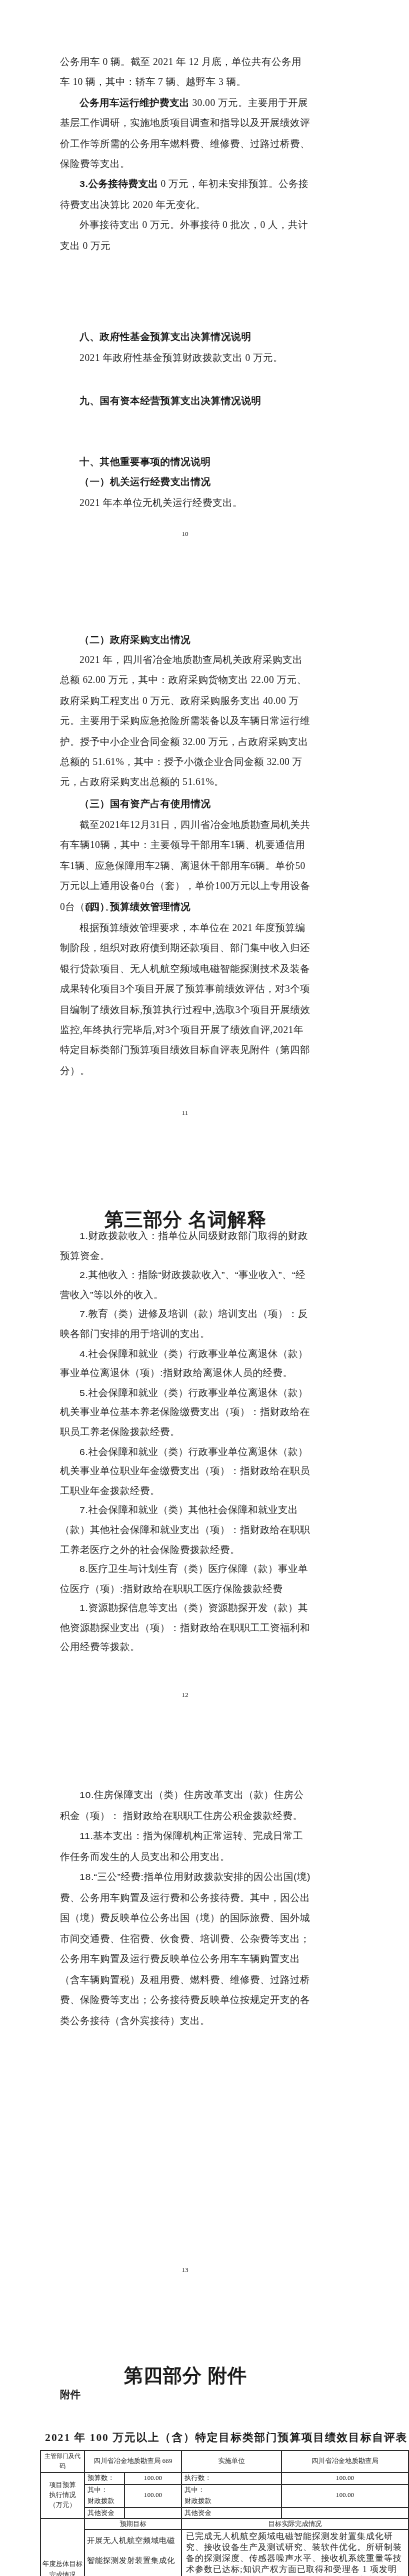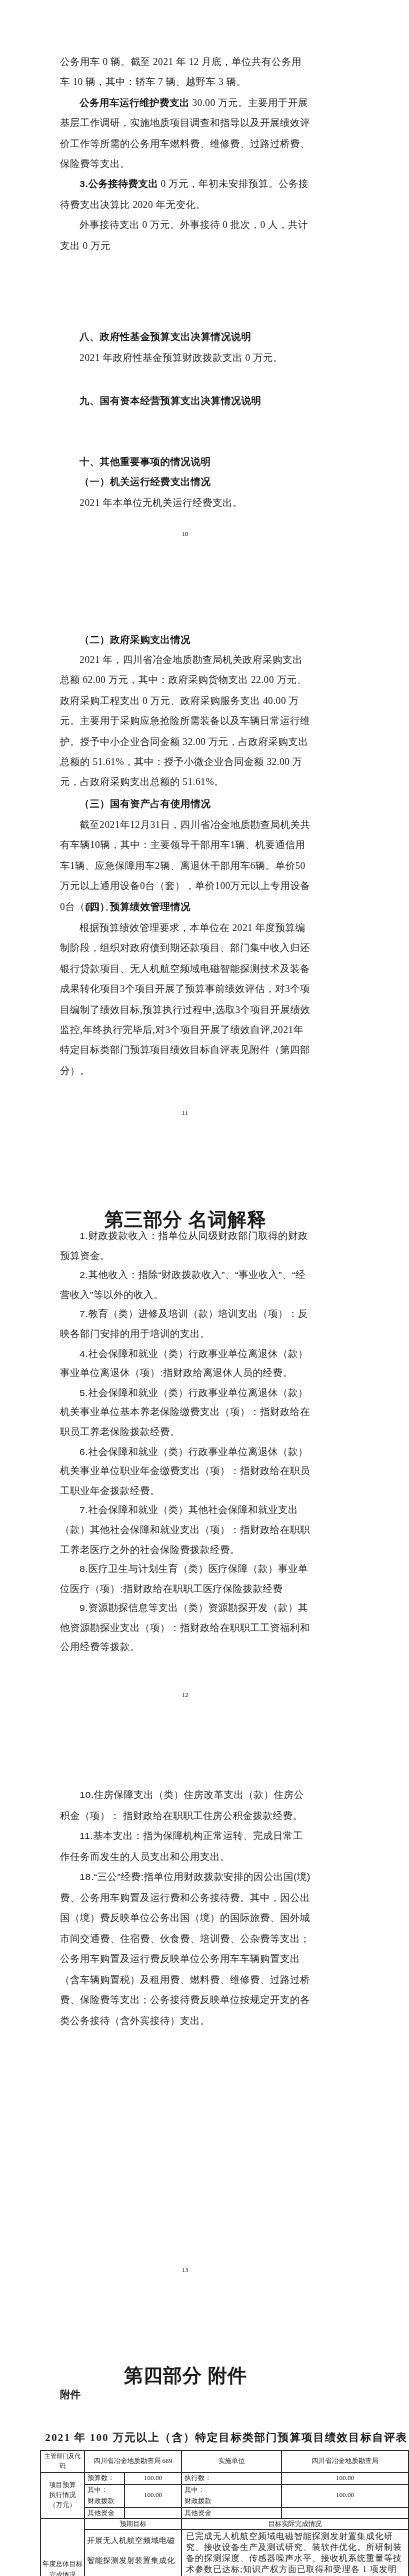--- a/index.html
+++ b/index.html
@@ -100,21 +100,21 @@
 
   <div class="abs gloss glossA" style="top:1226px;">
     <p>1.财政拨款收入：指单位从同级财政部门取得的财政预算资金。</p>
     <p>2.其他收入：指除“财政拨款收入”、“事业收入”、“经营收入”等以外的收入。</p>
     <p>7.教育（类）进修及培训（款）培训支出（项）：反映各部门安排的用于培训的支出。</p>
     <p>4.社会保障和就业（类）行政事业单位离退休（款）事业单位离退休（项）:指财政给离退休人员的经费。</p>
     <p>5.社会保障和就业（类）行政事业单位离退休（款）机关事业单位基本养老保险缴费支出（项）：指财政给在职员工养老保险拨款经费。</p>
     <p>6.社会保障和就业（类）行政事业单位离退休（款）机关事业单位职业年金缴费支出（项）：指财政给在职员工职业年金拨款经费。</p>
     <p>7.社会保障和就业（类）其他社会保障和就业支出（款）其他社会保障和就业支出（项）：指财政给在职职工养老医疗之外的社会保险费拨款经费。</p>
     <p>8.医疗卫生与计划生育（类）医疗保障（款）事业单位医疗（项）:指财政给在职职工医疗保险拨款经费</p>
-    <p>9.资源勘探信息等支出（类）资源勘探开发（款）其他资源勘探业支出（项）：指财政给在职职工工资福利和公用经费等拨款。</p>
+    <p>1.资源勘探信息等支出（类）资源勘探开发（款）其他资源勘探业支出（项）：指财政给在职职工工资福利和公用经费等拨款。</p>
   </div>
 
   <div class="abs pageno" style="top:1691px;">12</div>
 
   <div class="abs gloss glossB" style="top:1785px;">
     <p>10.住房保障支出（类）住房改革支出（款）住房公积金（项）： 指财政给在职职工住房公积金拨款经费。</p>
     <p>11.基本支出：指为保障机构正常运转、完成日常工作任务而发生的人员支出和公用支出。</p>
     <p>18.“三公”经费:指单位用财政拨款安排的因公出国(境)费、公务用车购置及运行费和公务接待费。其中，因公出国（境）费反映单位公务出国（境）的国际旅费、国外城市间交通费、住宿费、伙食费、培训费、公杂费等支出；公务用车购置及运行费反映单位公务用车车辆购置支出（含车辆购置税）及租用费、燃料费、维修费、过路过桥费、保险费等支出；公务接待费反映单位按规定开支的各类公务接待（含外宾接待）支出。</p>
   </div>
 

